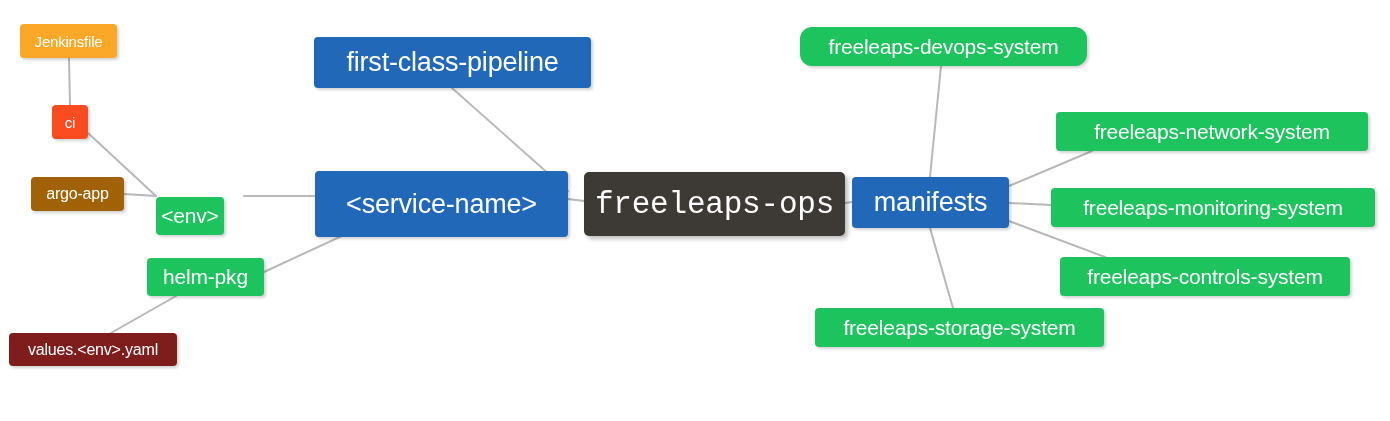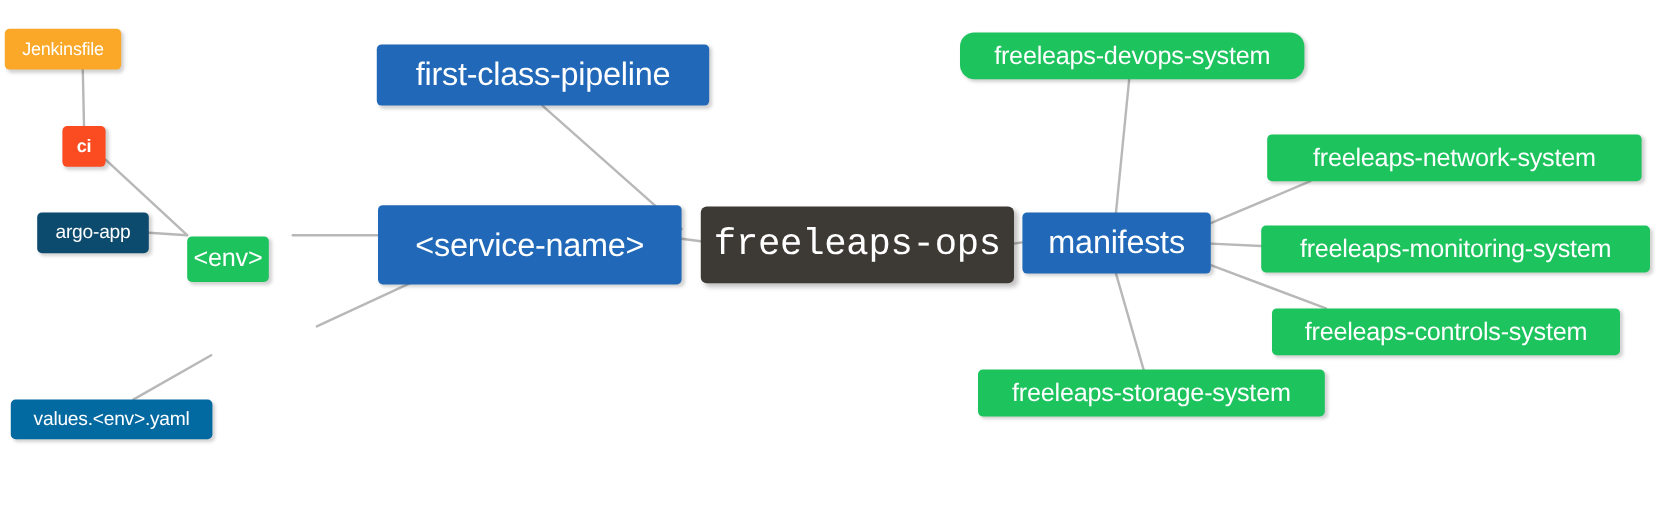--- a/index.html
+++ b/index.html
@@ -55,27 +55,28 @@
       <line x1="372" y1="222" x2="264" y2="272" stroke="#b8b8b8" stroke-width="2" stroke-linecap="round"></line>
       <line x1="176" y1="296" x2="111" y2="333" stroke="#b8b8b8" stroke-width="2" stroke-linecap="round"></line>
       <line x1="568" y1="199" x2="584" y2="201" stroke="#b8b8b8" stroke-width="2" stroke-linecap="round"></line>
       <line x1="845" y1="203" x2="852" y2="202" stroke="#b8b8b8" stroke-width="2" stroke-linecap="round"></line>
       <line x1="930" y1="177" x2="941" y2="66" stroke="#b8b8b8" stroke-width="2" stroke-linecap="round"></line>
       <line x1="1009" y1="186" x2="1092" y2="151" stroke="#b8b8b8" stroke-width="2" stroke-linecap="round"></line>
       <line x1="1009" y1="203" x2="1051" y2="205" stroke="#b8b8b8" stroke-width="2" stroke-linecap="round"></line>
       <line x1="1009" y1="221" x2="1105" y2="257" stroke="#b8b8b8" stroke-width="2" stroke-linecap="round"></line>
       <line x1="930" y1="228" x2="953" y2="308" stroke="#b8b8b8" stroke-width="2" stroke-linecap="round"></line>
     </svg>
-<div class="node" style="left: 4px; top: 24px; width: 97px; height: 34px; background: rgb(251, 168, 40); font-size: 15px;">Jenkinsfile</div>
-    <div class="node" style="left: 52px; top: 105px; width: 36px; height: 34px; background: rgb(250, 75, 33); font-size: 15px; font-weight: bold;">ci</div>
-    <div class="node" style="left: 31px; top: 177px; width: 93px; height: 34px; background: #0c4a6e; font-size: 16px;">argo-app</div>
+<div class="node" style="left: 20px; top: 24px; width: 97px; height: 34px; background: rgb(251, 168, 40); font-size: 15px;">Jenkinsfile</div>
+    <div class="node" style="left: 52px; top: 105px; width: 36px; height: 34px; background: rgb(250, 75, 33); font-size: 15px;">ci</div>
+    <div class="node" style="left: 31px; top: 177px; width: 93px; height: 34px; background: #a16207; font-size: 16px;">argo-app</div>
     <div class="node" style="left: 156px; top: 177px; width: 68px; height: 38px; background: rgb(29, 195, 93); font-size: 21px; margin-top: 20px;">&lt;env&gt;</div>
     <div class="node" style="left: 315px; top: 171px; width: 253px; height: 66px; background: rgb(33, 105, 184); font-size: 27px;">&lt;service-name&gt;</div>
     <div class="node" style="left: 314px; top: 37px; width: 277px; height: 51px; background: rgb(33, 105, 184); font-size: 27px;">first-class-pipeline</div>
-    <div class="node" style="left: 9px; top: 333px; width: 168px; height: 33px; background: #0369a1; font-size: 16px;">values.&lt;env&gt;.yaml</div>
+    <div class="node" style="left: 147px; top: 258px; width: 117px; height: 38px; background: rgb(29, 195, 93); font-size: 21px;">helm-pkg</div>
+    <div class="node" style="left: 9px; top: 333px; width: 168px; height: 33px; background: #7f1d1d; font-size: 16px;">values.&lt;env&gt;.yaml</div>
     <div class="node root" style="left: 584px; top: 172px; width: 261px; height: 64px; background: rgb(61, 57, 53); font-size: 31px;">freeleaps-ops</div>
     <div class="node" style="left: 852px; top: 177px; width: 157px; height: 51px; background: rgb(33, 105, 184); font-size: 27px;">manifests</div>
     <div class="node" style="left: 800px; top: 27px; width: 287px; height: 39px; background: rgb(29, 195, 93); font-size: 21px; border-radius: 12px;">freeleaps-devops-system</div>
     <div class="node" style="left: 1056px; top: 112px; width: 312px; height: 39px; background: rgb(29, 195, 93); font-size: 21px;">freeleaps-network-system</div>
     <div class="node" style="left: 1051px; top: 188px; width: 324px; height: 39px; background: rgb(29, 195, 93); font-size: 21px;">freeleaps-monitoring-system</div>
     <div class="node" style="left: 815px; top: 308px; width: 289px; height: 39px; background: rgb(29, 195, 93); font-size: 21px;">freeleaps-storage-system</div>
     <div class="node" style="left: 1060px; top: 257px; width: 290px; height: 39px; background: rgb(29, 195, 93); font-size: 21px;">freeleaps-controls-system</div>
   </div>
 
 </body></html>

